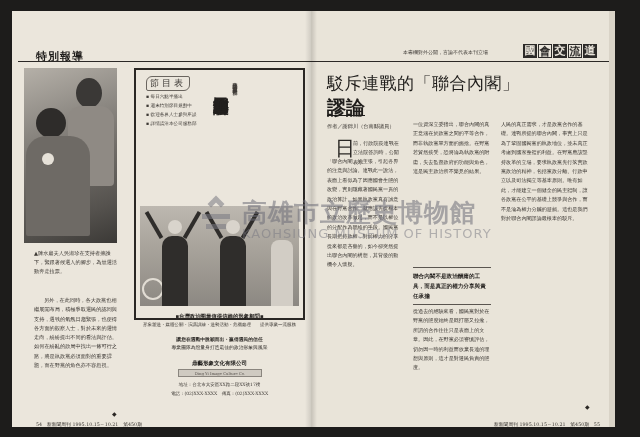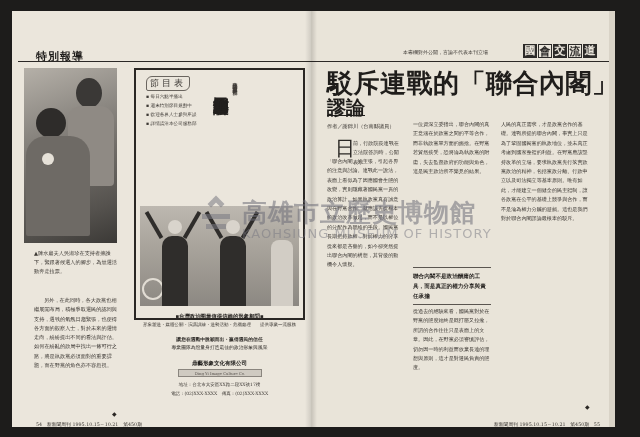--- a/index.html
+++ b/index.html
@@ -68,21 +68,21 @@
     .ad-company { position: absolute; left: 0; top: 290px; width: 167px; text-align: center; font-size: 5.5px; font-weight: bold; color: #22201e; }
     .ad-company-en { position: absolute; left: 42px; top: 299px; width: 84px; height: 8px; text-align: center; font-size: 3.8px; line-height: 8px; color: #5a5550; background: #cfcac1; border: 1px solid #8a857e; }
     .ad-address { position: absolute; left: 0; top: 312px; width: 167px; text-align: center; font-size: 4.5px; color: #3c3834; }
     .ad-phone { position: absolute; left: 0; top: 321px; width: 167px; text-align: center; font-size: 4.5px; color: #3c3834; }
 
     
     .folio-l { position: absolute; left: 24px; top: 410px; font-size: 4.8px; color: #3a3632; white-space: nowrap; }
     .folio-r { position: absolute; left: 183px; top: 410px; font-size: 4.8px; color: #3a3632; white-space: nowrap; }
 
     
-    .headline { position: absolute; left: 16px; top: 60px; font-size: 26px; font-weight: bold; color: #1f1d1b; line-height: 24px; letter-spacing: 0.5px; white-space: nowrap; }
+    .headline { position: absolute; left: 16px; top: 60px; font-size: 17px; font-weight: normal; color: #1f1d1b; line-height: 24px; letter-spacing: 0.5px; white-space: nowrap; }
     .headline2 { position: absolute; left: 16px; top: 84px; font-size: 19px; font-weight: bold; color: #1f1d1b; line-height: 24px; text-decoration: underline; }
     .byline { position: absolute; left: 16px; top: 112px; font-size: 5.2px; color: #3a3632; white-space: nowrap; }
     .dropcap { position: absolute; left: 24px; top: 127px; font-size: 20px; color: #2a2724; font-family: "DejaVu Serif", serif; line-height: 20px; }
     .col { position: absolute; font-size: 5.1px; line-height: 9.4px; color: #3a3632; overflow: hidden; }
     .col1a { left: 42px; top: 128px; width: 50px; }
     .col1b { left: 16px; top: 146px; width: 76px; height: 254px; }
     .col2 { left: 102px; top: 109px; width: 78px; height: 145px; }
     .col2b { left: 102px; top: 296px; width: 78px; height: 104px; }
     .col3 { left: 190px; top: 109px; width: 90px; height: 292px; }
     .pullquote { position: absolute; left: 102px; top: 256px; width: 78px; font-size: 5.6px; font-weight: bold; line-height: 10px; color: #2a2724; border-top: 1px solid #5a5550; border-bottom: 1px solid #5a5550; padding: 3px 0; }

